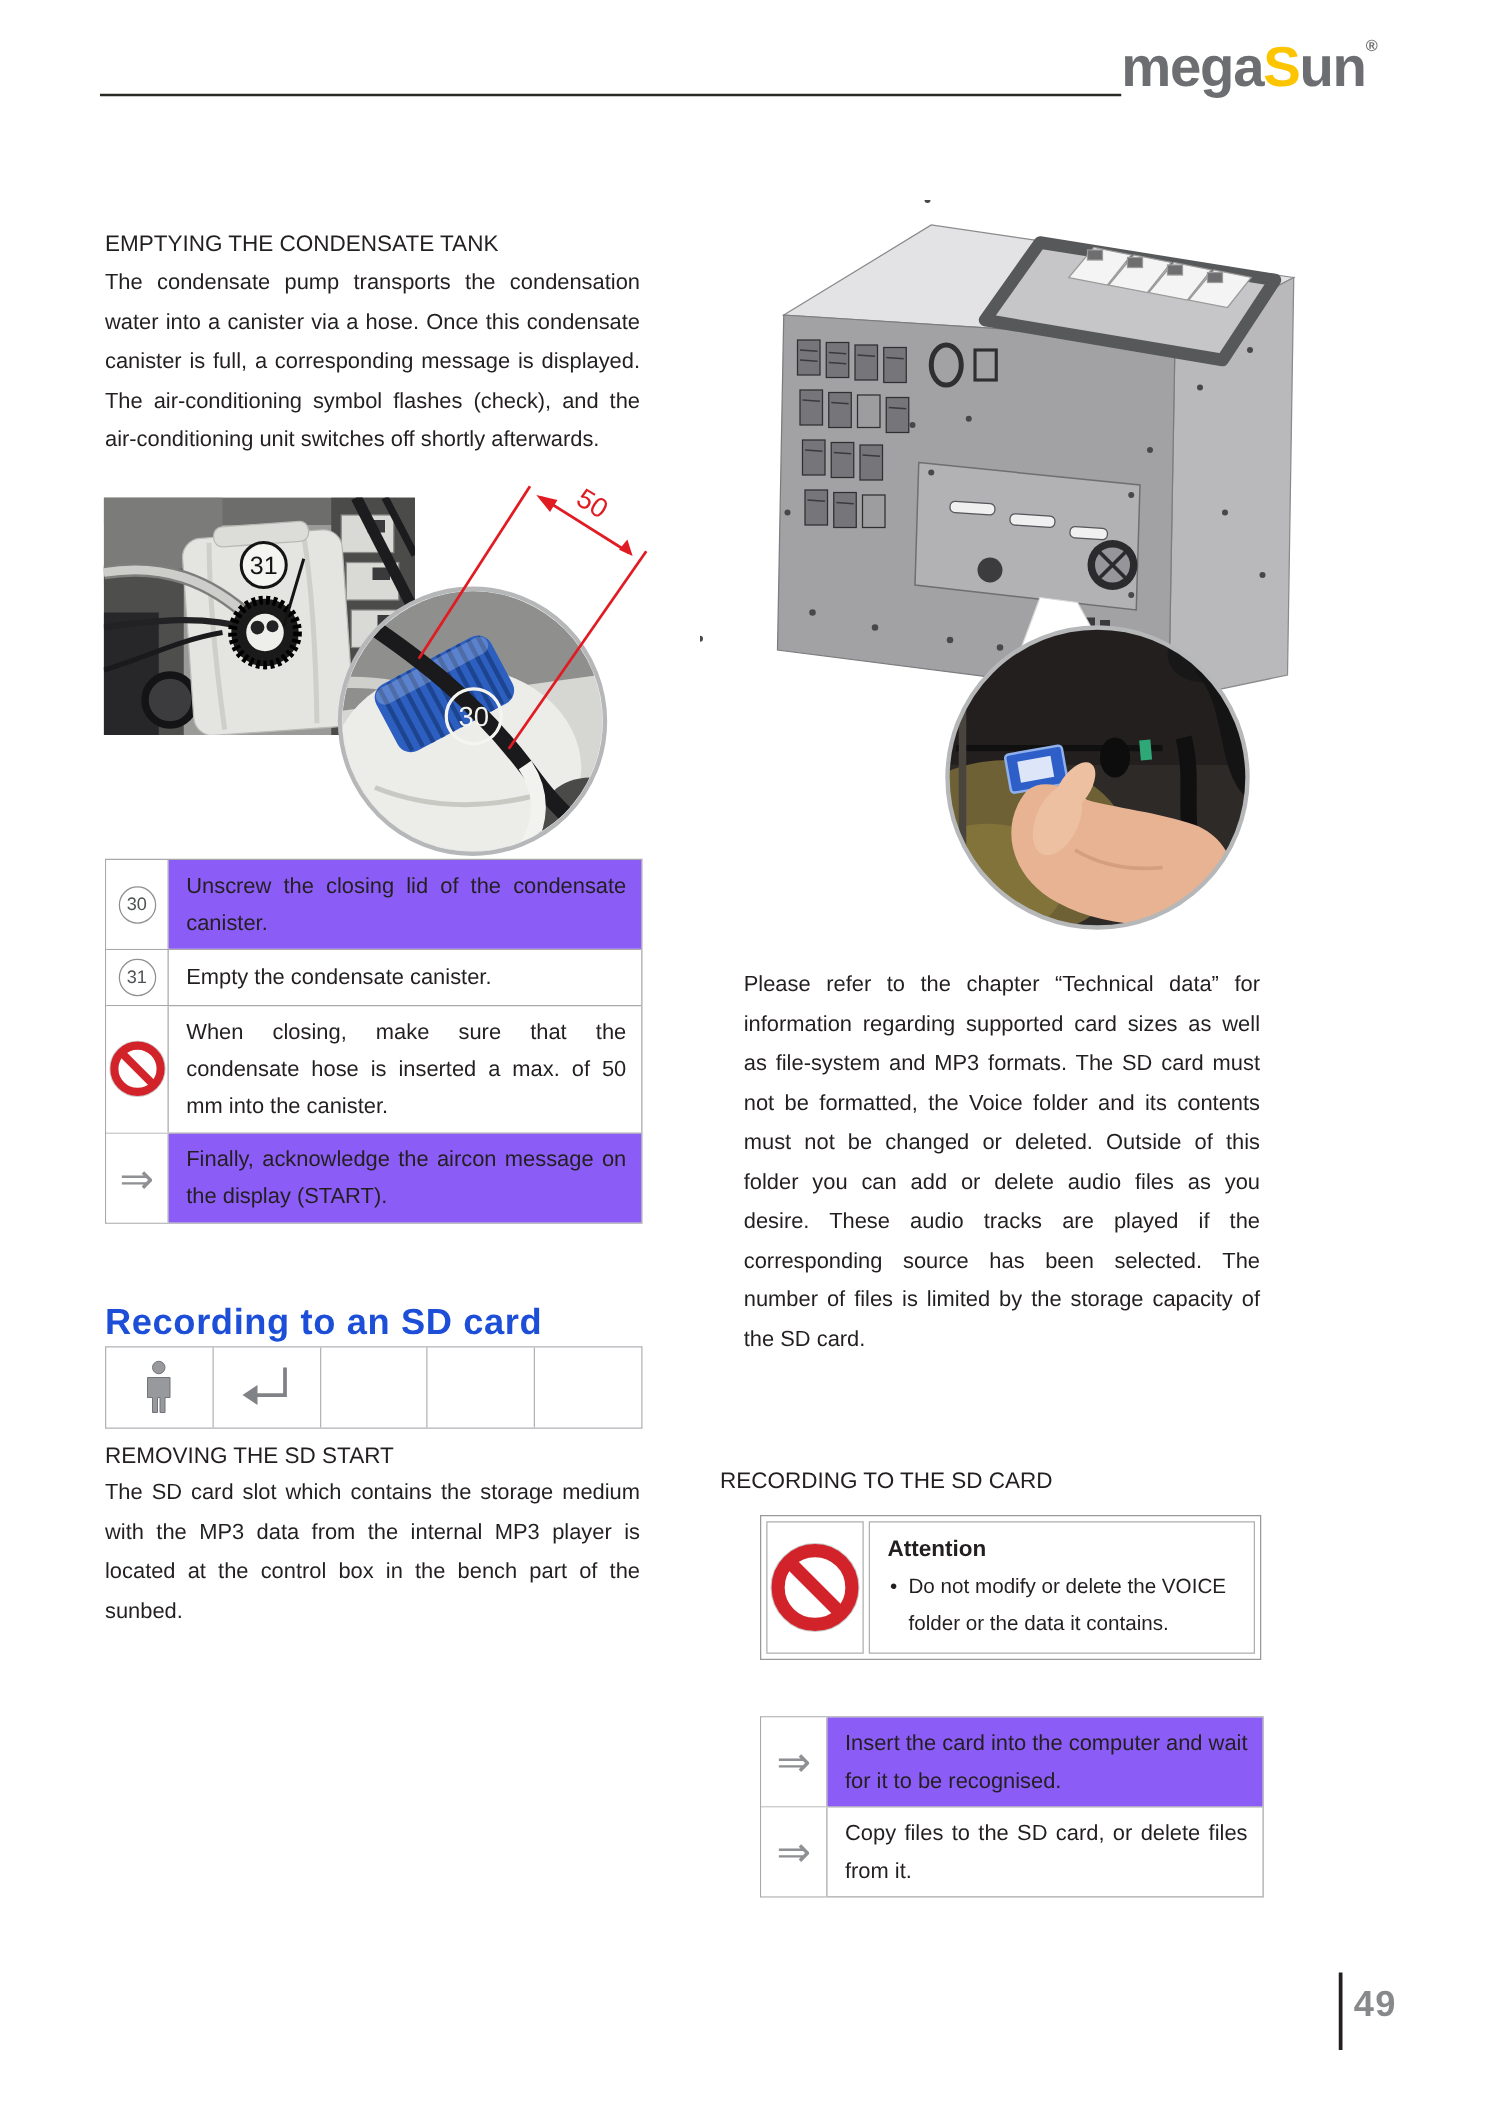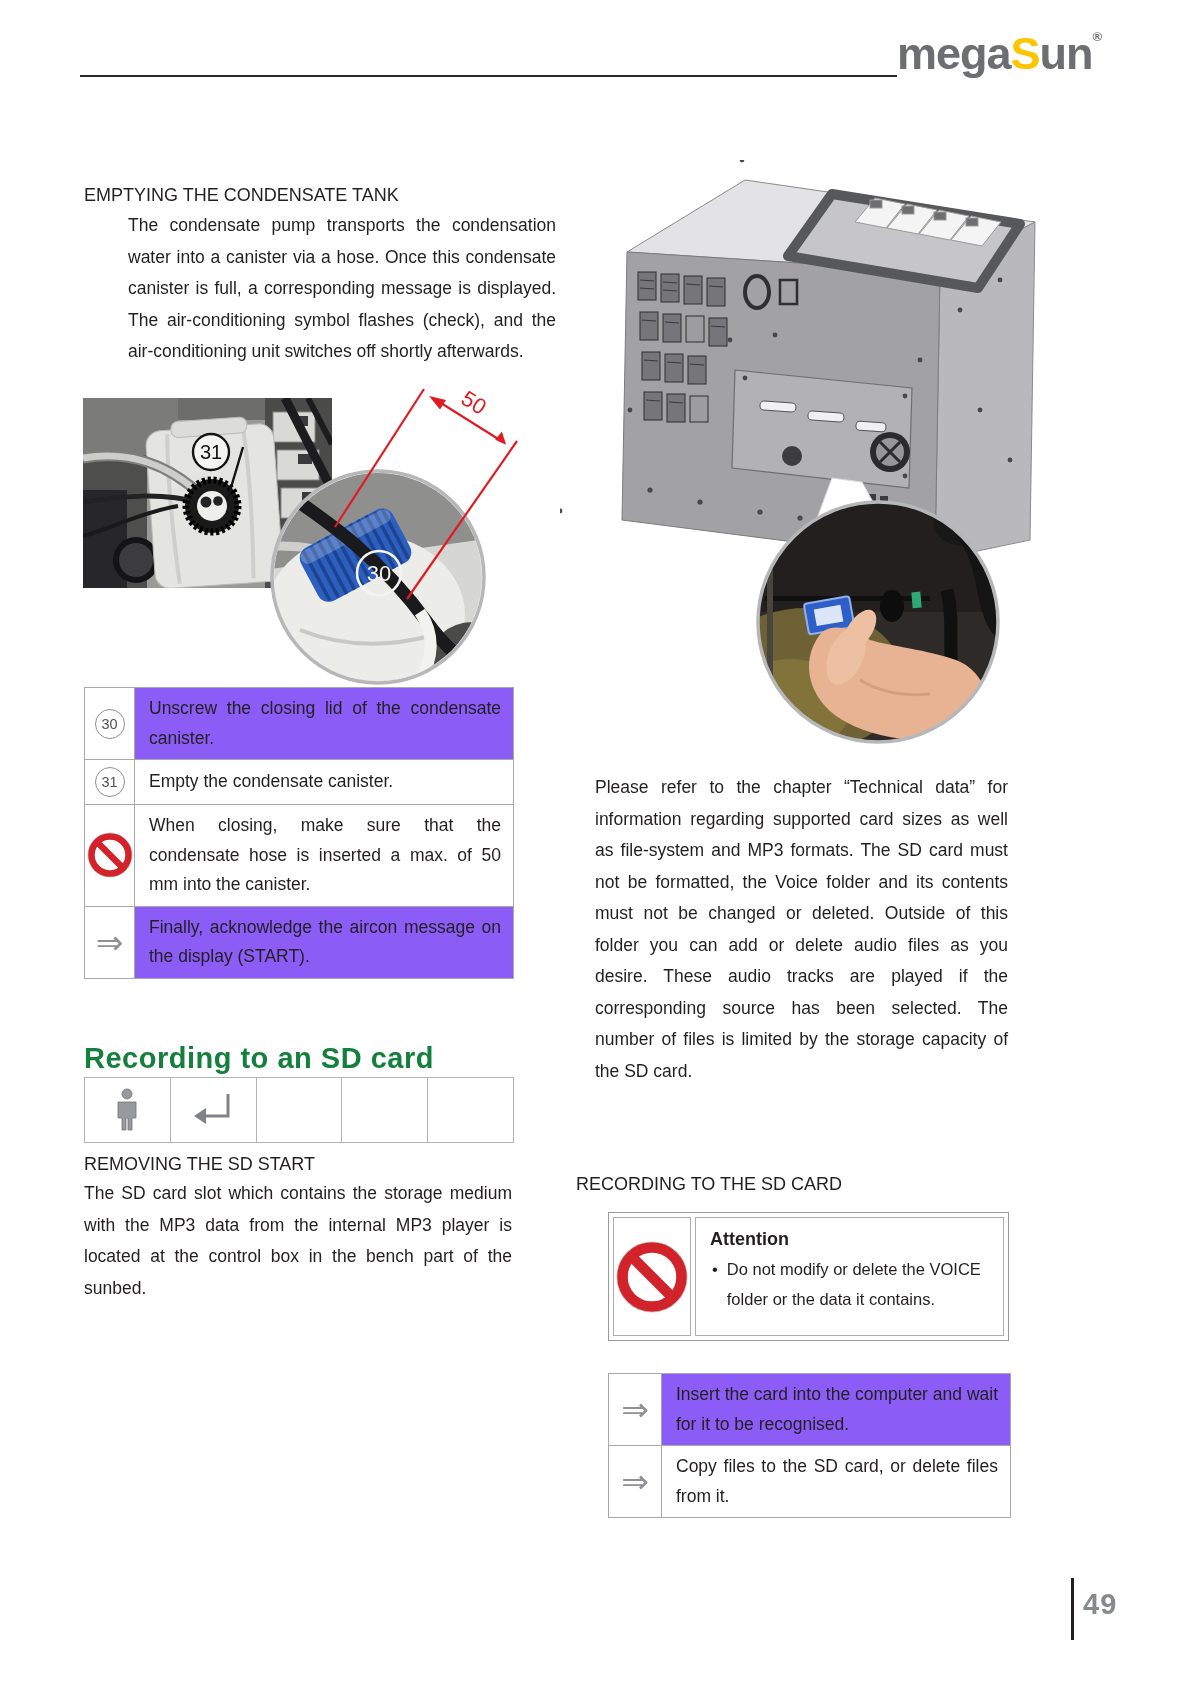--- a/index.html
+++ b/index.html
@@ -5,21 +5,21 @@
   html,body{margin:0;padding:0;background:#ffffff;}
   .page{position:relative;width:1190px;height:1683px;background:#fff;overflow:hidden;
         font-family:"Liberation Sans","DejaVu Sans",sans-serif;color:#231f20;}
   .abs{position:absolute;}
   .rule{background:#2b2926;height:2px;}
   .logo{font-weight:bold;font-size:45px;letter-spacing:-1px;color:#6d6e71;line-height:1;}
   .logo .accent{color:#fdc400;}
   .logo sup{font-size:13px;color:#6d6e71;vertical-align:28px;letter-spacing:0;}
   .h-caps{font-size:18px;line-height:24px;color:#231f20;}
   .body-text{font-size:17.5px;line-height:31.5px;text-align:justify;color:#231f20;}
-  .red-head{font-size:29px;font-weight:bold;color:#15803d;letter-spacing:.5px;line-height:32px;}
+  .red-head{font-size:29px;font-weight:bold;color:#1d4ed8;letter-spacing:.5px;line-height:32px;}
   .tbl{border:1px solid #a9a9a9;background:#fff;}
   .trow{display:flex;align-items:stretch;border-top:1px solid #a9a9a9;}
   .trow:first-child{border-top:none;}
   .ticon{flex:0 0 49px;border-right:1px solid #a9a9a9;display:flex;align-items:center;justify-content:center;background:#fff;}
   .ttext{flex:1;padding:6px 12px 6px 14px;font-size:17.5px;line-height:29.5px;text-align:justify;display:flex;align-items:center;}
   .hl{background:#8b5cf6;}
   .circ-num{width:28px;height:28px;border:1.6px solid #8e9093;border-radius:50%;display:flex;
             align-items:center;justify-content:center;font-size:14.5px;color:#4f5153;background:#fff;}
   .darrow{font-family:"DejaVu Sans",sans-serif;font-size:33px;color:#8e9093;line-height:1;}
   .strip{display:flex;border:1px solid #b1b3b6;background:#fff;}
@@ -39,21 +39,21 @@
 </style>
 </head>
 <body>
 
 <div class="page">
 
   <div class="abs rule" style="left:80px;top:75px;width:817px;"></div>
   <div class="abs logo" style="left:897px;top:30px;"><span>mega</span><span class="accent">S</span><span>un</span><sup>®</sup></div>
 
   <div class="abs h-caps" style="left:84px;top:183px;width:430px;">EMPTYING THE CONDENSATE TANK</div>
-  <div class="abs body-text" style="left:84px;top:210px;width:428px;margin-left:44px;">The condensate pump transports the condensation water into a canister via a hose. Once this condensate canister is full, a corresponding message is displayed. The air-conditioning symbol flashes (check), and the air-conditioning unit switches off shortly afterwards.</div>
+  <div class="abs body-text" style="left:84px;top:210px;width:428px;">The condensate pump transports the condensation water into a canister via a hose. Once this condensate canister is full, a corresponding message is displayed. The air-conditioning symbol flashes (check), and the air-conditioning unit switches off shortly afterwards.</div>
 
   <svg class="abs" style="left:80px;top:360px;" width="450" height="332" viewBox="0 0 450 332">
     <defs>
       <clipPath id="clipInsetL">
           <circle cx="298" cy="217" r="104"></circle>
         </clipPath>
       <clipPath id="clipPhoto">
           <rect x="3" y="38" width="249" height="190"></rect>
         </clipPath>
     </defs>
@@ -329,21 +329,21 @@
         </g>
       </g>
       <circle cx="318" cy="462" r="120" fill="none" stroke="#b5b7b9" stroke-width="3.5"></circle>
     </g>
   </svg>
 
   <div class="abs body-text" style="left:595px;top:772px;width:413px;">Please refer to the chapter “Technical data” for information regarding supported card sizes as well as file-system and MP3 formats. The SD card must not be formatted, the Voice folder and its contents must not be changed or deleted. Outside of this folder you can add or delete audio files as you desire. These audio tracks are played if the corresponding source has been selected. The number of files is limited by the storage capacity of the SD card.</div>
 
   <div class="abs h-caps" style="left:576px;top:1172px;width:410px;">RECORDING TO THE SD CARD</div>
 
-  <div class="abs attn" style="left:608px;top:1212px;width:401px;height:129px;">
+  <div class="abs attn" style="left:608px;top:1212px;width:401px;height:116px;">
     <div class="attn-icon">
       <svg width="74" height="74" viewBox="0 0 74 74">
         <circle cx="37" cy="37" r="35" fill="#fff" stroke="#c9cacb" stroke-width="1.2"></circle>
         <circle cx="37" cy="37" r="29.5" fill="#fff" stroke="#d2232a" stroke-width="10.5"></circle>
         <line x1="16" y1="16" x2="58" y2="58" stroke="#d2232a" stroke-width="10.5"></line>
       </svg>
     </div>
     <div class="attn-body">
       <div class="attn-title">Attention</div>
       <div class="attn-li">

